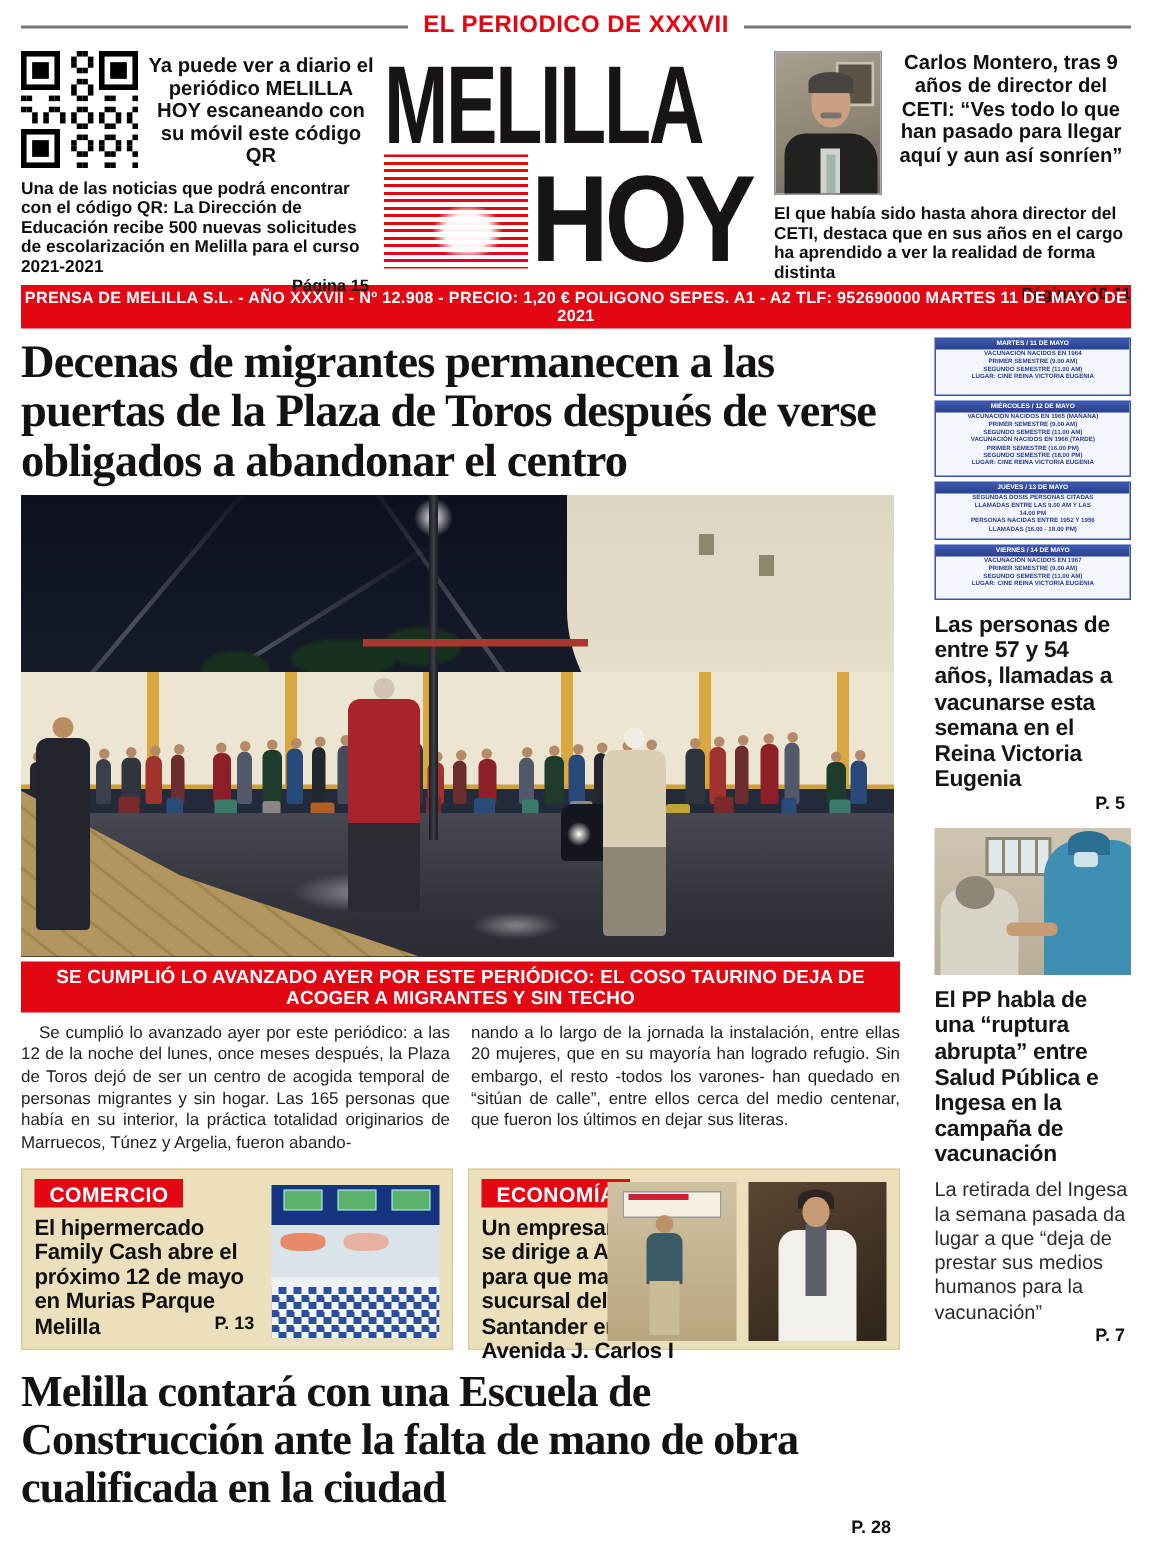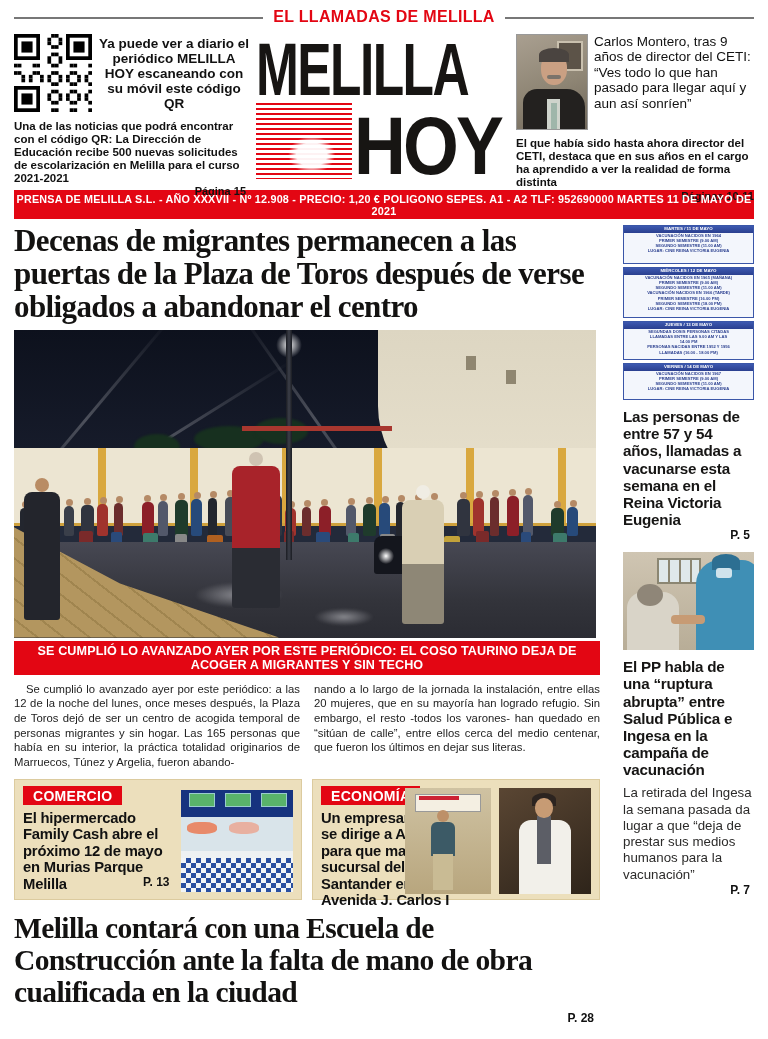--- a/index.html
+++ b/index.html
@@ -32,21 +32,21 @@
   .hdr-right { flex:1; padding-left:8px; }
   .hdr-right-top { display:flex; gap:6px; }
   .montero-photo { width:72px; height:96px; flex:0 0 auto; position:relative; background:linear-gradient(160deg,#a99f90 0%,#8e8574 55%,#6f675a 100%); overflow:hidden; border:1px solid #999; }
   .montero-photo .frame { position:absolute; right:4px; top:6px; width:26px; height:30px; background:#5c5348; border:2px solid #c9c0ae; }
   .montero-photo .suit { position:absolute; bottom:-4px; left:6px; width:62px; height:44px; background:#23211f; border-radius:14px 18px 0 0; }
   .montero-photo .shirt { position:absolute; bottom:0; left:30px; width:13px; height:30px; background:#cfd4cc; }
   .montero-photo .tie { position:absolute; bottom:0; left:34px; width:6px; height:26px; background:#9fb6aa; }
   .montero-photo .head { position:absolute; top:18px; left:24px; width:26px; height:32px; background:#caa083; border-radius:45% 45% 48% 48%; }
   .montero-photo .hair { position:absolute; top:13px; left:22px; width:30px; height:14px; background:#4a4440; border-radius:50% 50% 0 0; }
   .montero-photo .must { position:absolute; top:40px; left:30px; width:14px; height:4px; background:#7a736b; border-radius:2px; }
-  .montero-quote { font-weight:normal; font-size:13.5px; line-height:1.14; text-align:left; }
+  .montero-quote { font-weight:bold; font-size:13.5px; line-height:1.14; text-align:center; }
   .montero-teaser { font-weight:bold; font-size:11.5px; line-height:1.14; margin-top:7px; }
   .montero-page { font-weight:bold; font-size:11px; text-align:right; margin-top:1px; }
 
   
   .infobar { background:#e30613; color:#fff; font-weight:bold; font-size:10.8px; text-align:center; padding:3px 0 2px; margin-top:4px; letter-spacing:.2px; }
 
   
   .main { display:flex; gap:23px; margin-top:6px; }
   .col-left { width:586px; flex:0 0 auto; }
   .col-right { flex:1; }
@@ -139,21 +139,21 @@
   .photo-vac .phair { position:absolute; left:14px; bottom:44px; width:26px; height:22px; border-radius:50%; background:#8f8678; }
   .photo-vac .arm { position:absolute; left:48px; bottom:26px; width:34px; height:9px; background:#c79b74; border-radius:4px; }
 </style>
 </head>
 <body>
 
 <div class="page">
 
   <div class="strap">
     <div class="rule"></div>
-    <div class="strap-title">EL LLAMADAS DE MELILLA</div>
+    <div class="strap-title">EL PERIODICO DE XXXVII</div>
     <div class="rule"></div>
   </div>
 
   <div class="header">
     <div class="hdr-left">
       <div class="hdr-left-top">
         <svg class="qr" id="qr-svg" viewBox="0 0 21 21">
             <rect width="21" height="21" fill="#fff"></rect>
             <rect x="10" y="0" width="1" height="1" fill="#000"></rect>
             <rect x="11" y="0" width="1" height="1" fill="#000"></rect>

